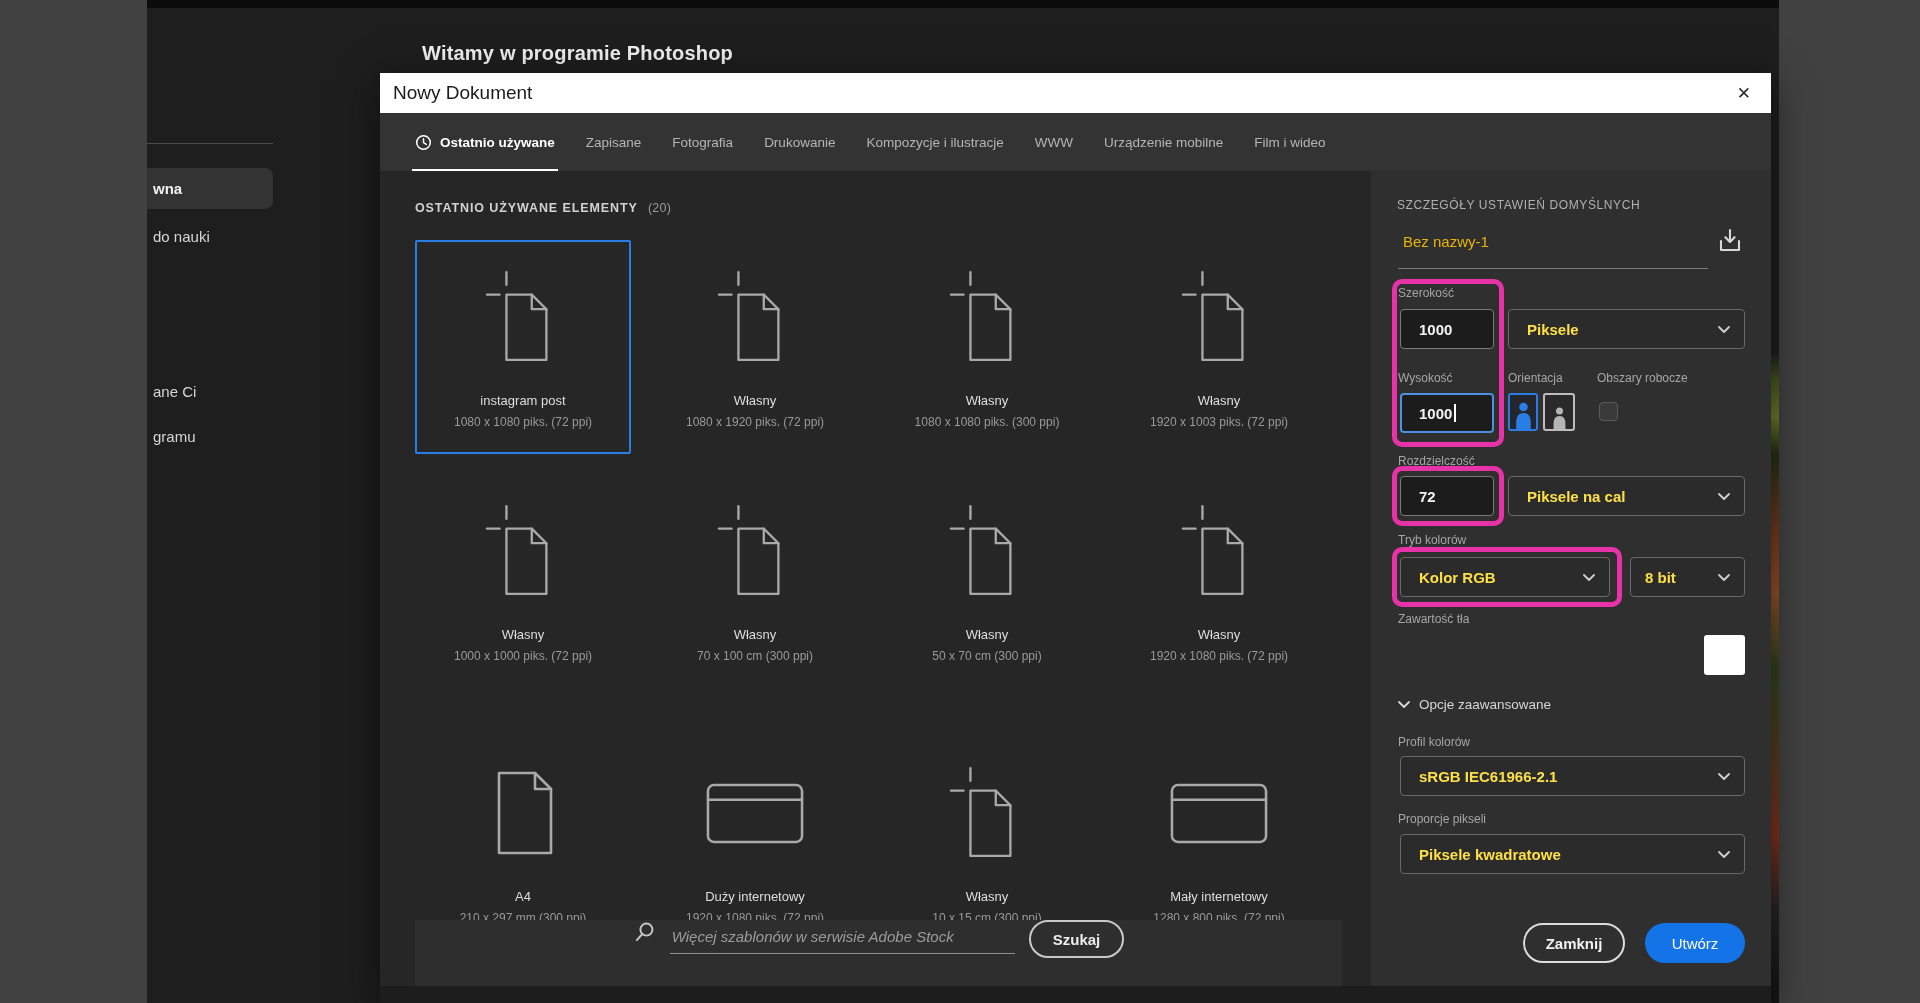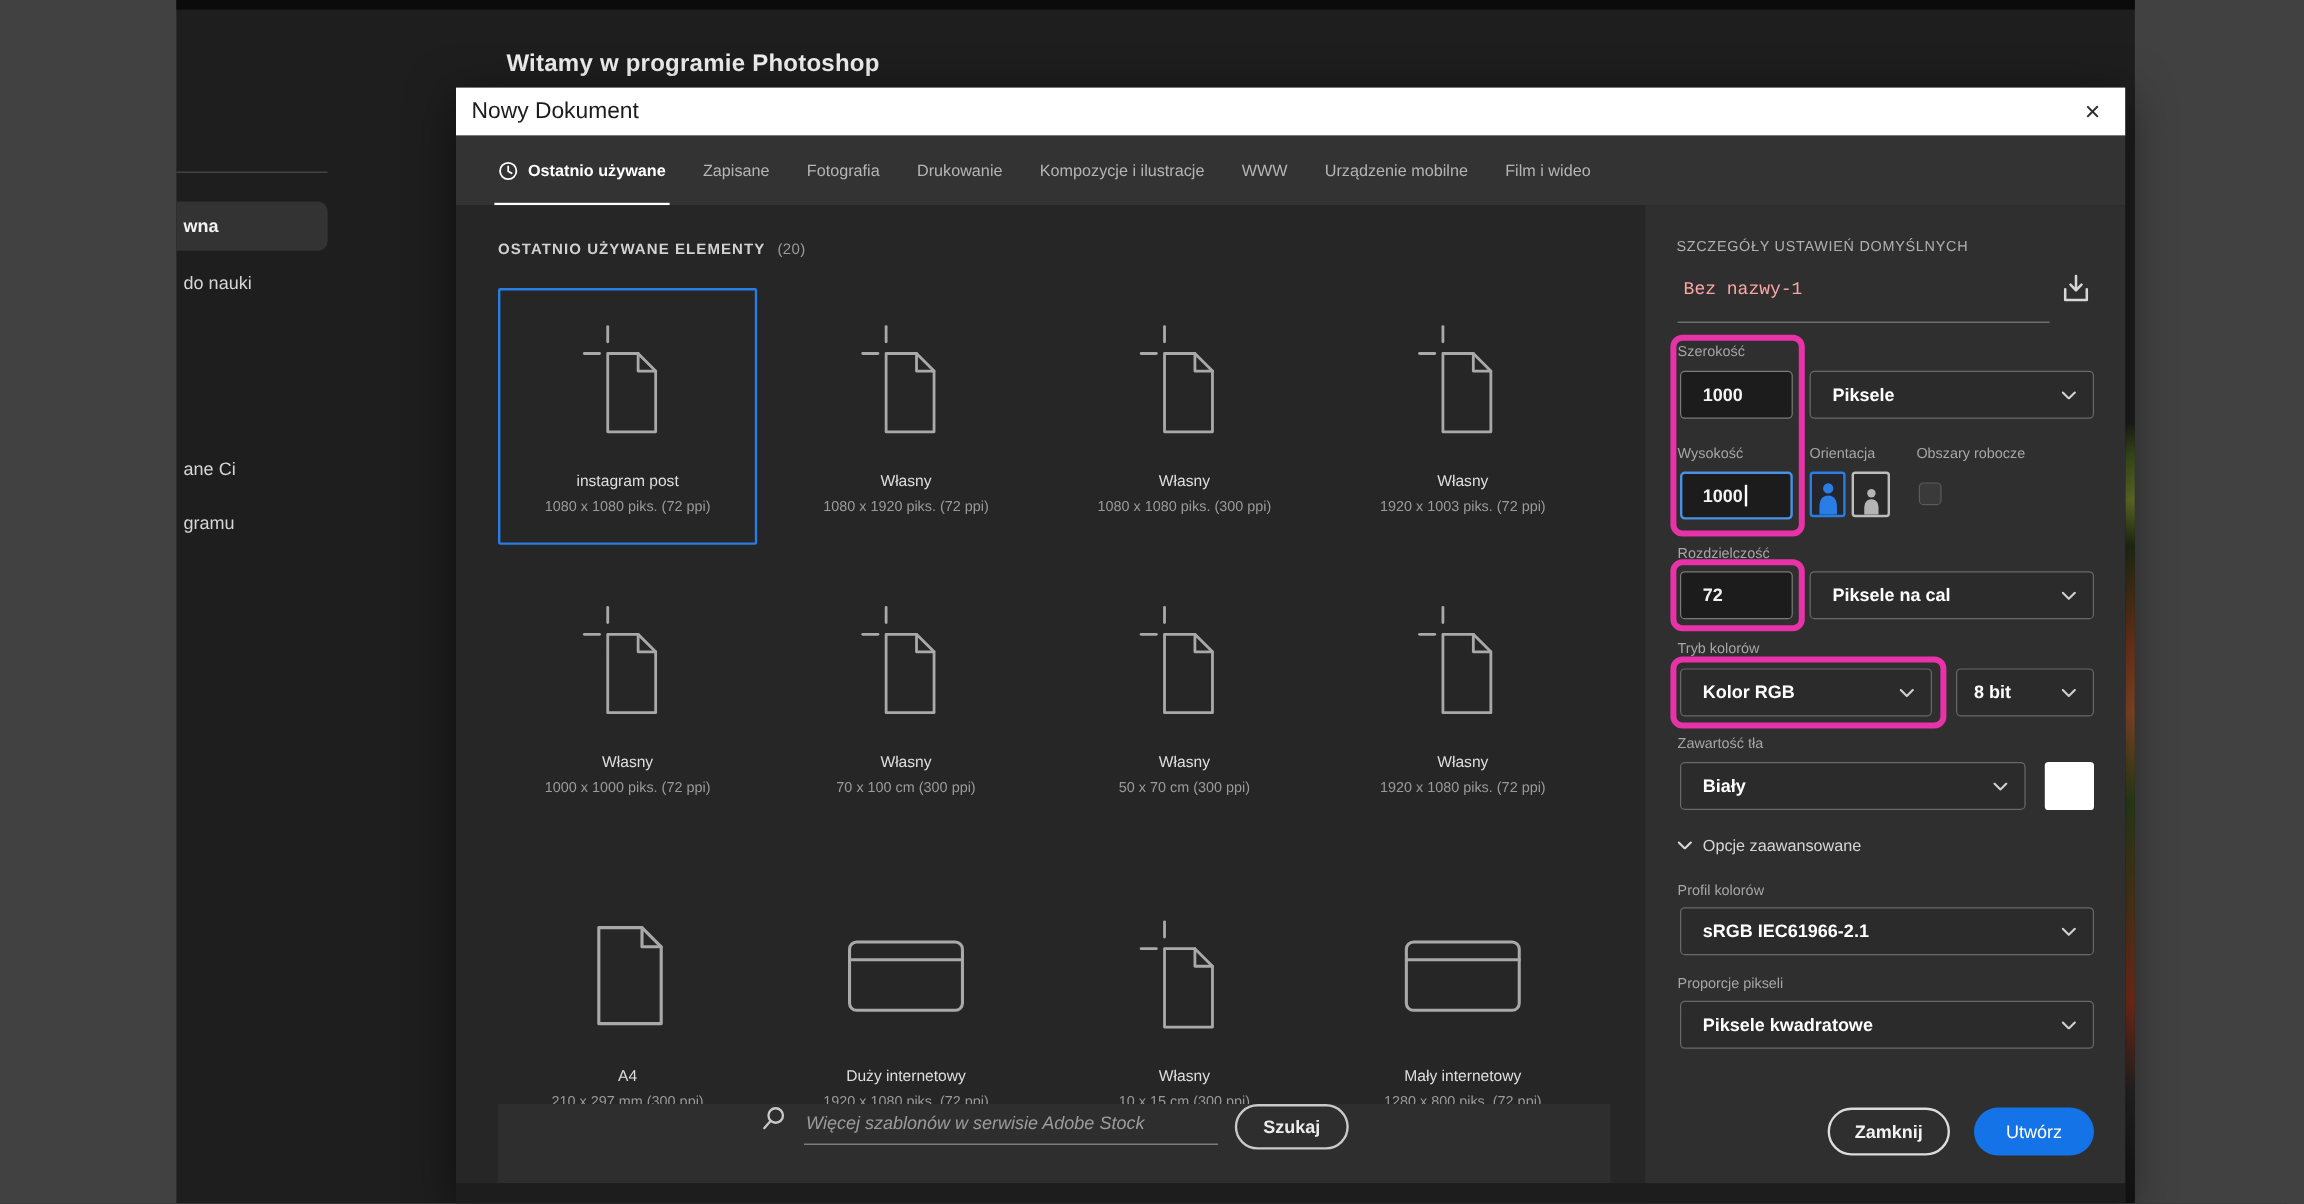--- a/index.html
+++ b/index.html
@@ -58,31 +58,31 @@
     display:flex;align-items:flex-start;justify-content:center;gap:14px;}
   .stock-bar svg{color:#c9c9c9;flex:0 0 auto;}
   .stock-input{width:345px;height:34px;background:transparent;border:none;border-bottom:1px solid #8f8f8f;
     font-size:15px;color:#e5e5e5;outline:none;padding:0 2px;font-family:"Liberation Sans",sans-serif;}
   .stock-input::placeholder{font-style:italic;color:#9c9c9c;}
   .pill-btn{height:38px;border-radius:19px;border:2px solid #c9c9c9;background:transparent;color:#ececec;
     font-size:15px;font-weight:700;padding:0 22px;cursor:pointer;font-family:"Liberation Sans",sans-serif;}
 
   
   .pn-heading{position:absolute;left:26px;top:27px;font-size:12px;color:#b0b0b0;letter-spacing:.6px;}
-  .doc-name{position:absolute;left:32px;top:62px;font-size:15px;color:#fca5a5;font-family:Liberation Mono, monospace;}
+  .doc-name{position:absolute;left:32px;top:62px;font-size:15px;color:#eab308;}
   .save-icon{position:absolute;left:345px;top:56px;color:#d8d8d8;cursor:pointer;}
   .name-underline{position:absolute;left:27px;top:97px;width:310px;height:1px;background:#7d7d7d;}
   .pn-label{position:absolute;font-size:12px;color:#a6a6a6;white-space:nowrap;}
   .num-input{position:absolute;width:94px;height:40px;background:#1c1c1c;border:1px solid #7a7a7a;border-radius:4px;
     display:flex;align-items:center;padding-left:18px;font-size:15px;font-weight:600;color:#f2f2f2;}
   .num-input.focused{border:2px solid #4b90e2;padding-left:17px;}
   .caret{display:inline-block;width:2px;height:18px;background:#ffffff;margin-left:2px;}
   .dd{position:absolute;height:40px;background:#2b2b2b;border:1px solid #696969;border-radius:4px;
     display:flex;align-items:center;justify-content:space-between;padding:0 14px 0 18px;cursor:pointer;}
-  .dd .dd-val{font-size:15px;font-weight:600;color:#ffffff;white-space:nowrap;}
+  .dd .dd-val{font-size:15px;font-weight:600;color:#fde047;white-space:nowrap;}
   .dd svg{color:#cfcfcf;flex:0 0 auto;margin-left:10px;}
 
   .orient-box{position:absolute;display:flex;align-items:flex-end;justify-content:center;border-radius:3px;cursor:pointer;}
   .orient-portrait{left:137px;top:222px;width:30px;height:38px;border:2px solid #2a7de4;background:#23272d;}
   .orient-landscape{left:172px;top:222px;width:32px;height:38px;border:2px solid #bdbdbd;background:#2a2a2a;}
   .chk{position:absolute;left:228px;top:231px;width:19px;height:19px;border-radius:4px;background:#3a3a3a;border:1px solid #5a5a5a;cursor:pointer;}
 
   .swatch{position:absolute;left:333px;top:464px;width:41px;height:40px;background:#ffffff;border-radius:3px;cursor:pointer;}
   .adv-row{position:absolute;left:27px;top:526px;display:flex;align-items:center;gap:9px;color:#d6d6d6;font-size:13.5px;cursor:pointer;}
   .adv-row svg{color:#d6d6d6;}
@@ -373,26 +373,20 @@
               </svg>
           </div>
           <div class="dd" style="left:259px;top:386px;width:115px;padding-left:14px;">
             <span class="dd-val">8 bit</span>
             <svg width="12" height="7">
                 <use href="#i-chev"></use>
               </svg>
           </div>
 
           <div class="pn-label" style="left:27px;top:441px;">Zawartość tła</div>
-          <div class="dd" style="left:29px;top:464px;width:288px;">
-            <span class="dd-val">Biały</span>
-            <svg width="12" height="7">
-                <use href="#i-chev"></use>
-              </svg>
-          </div>
           <div class="swatch"></div>
 
           <div class="adv-row">
             <svg width="12" height="7">
                 <use href="#i-chev"></use>
               </svg>
             <span>Opcje zaawansowane</span>
           </div>
 
           <div class="pn-label" style="left:27px;top:564px;">Profil kolorów</div>

